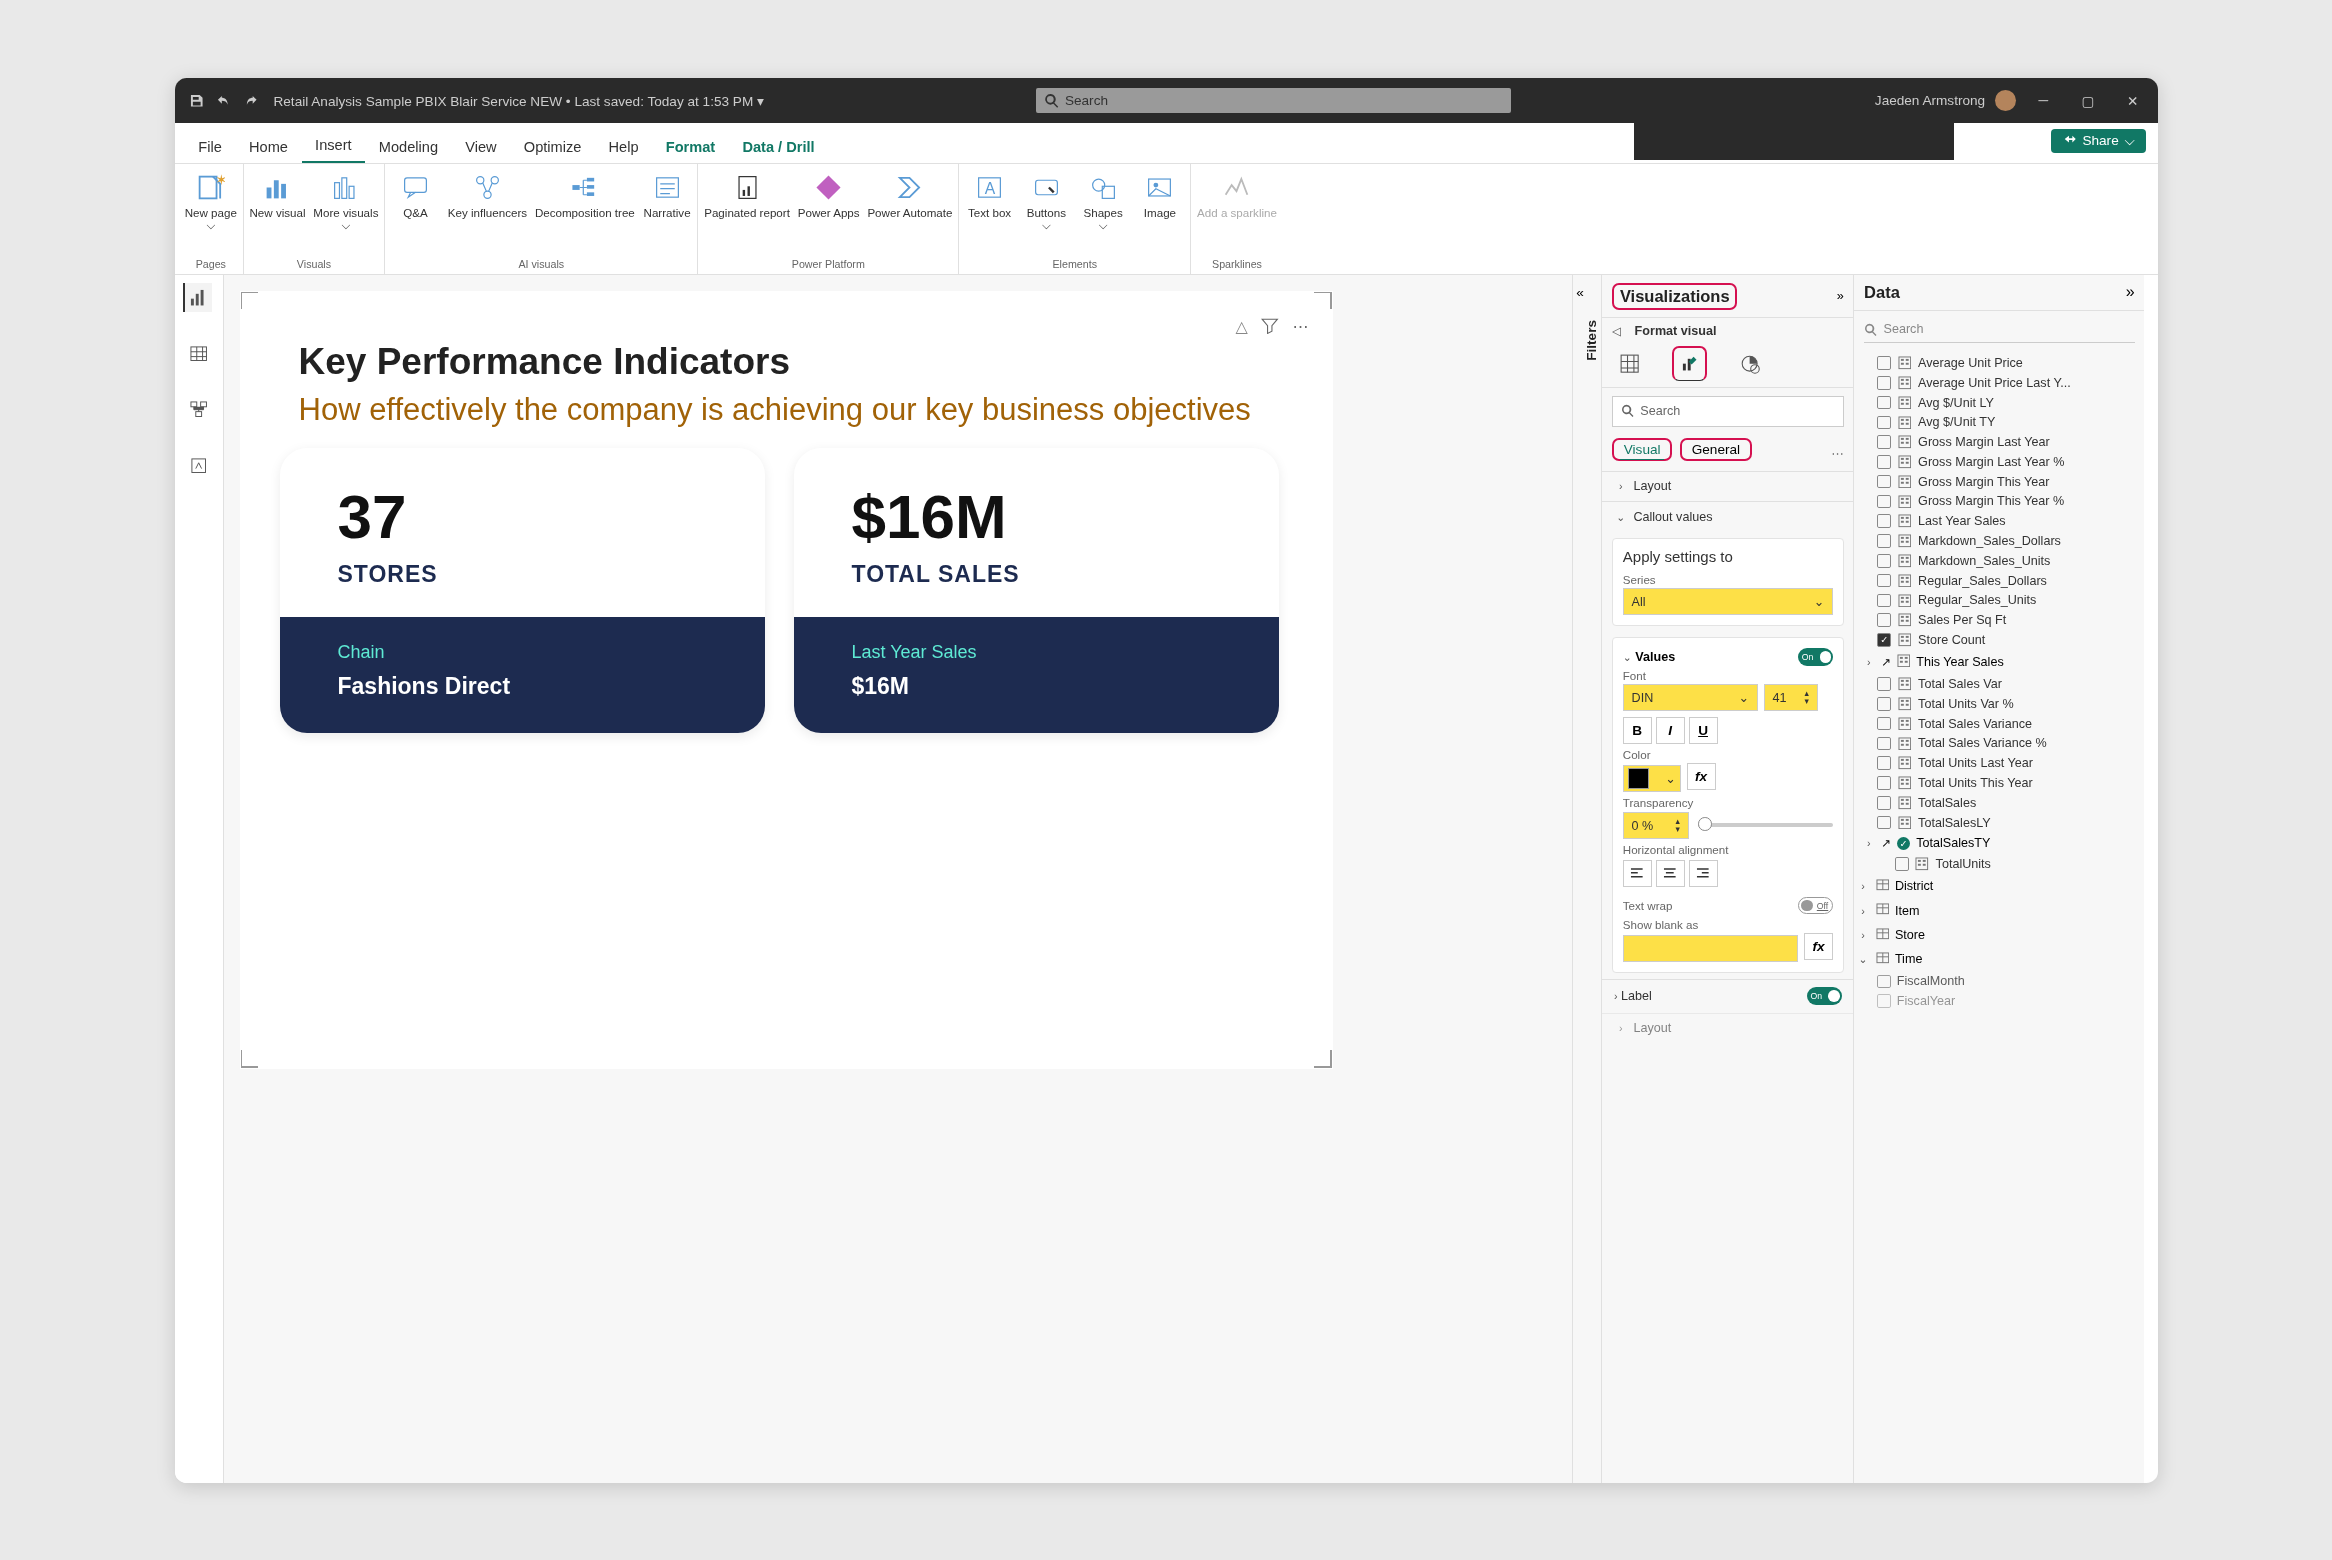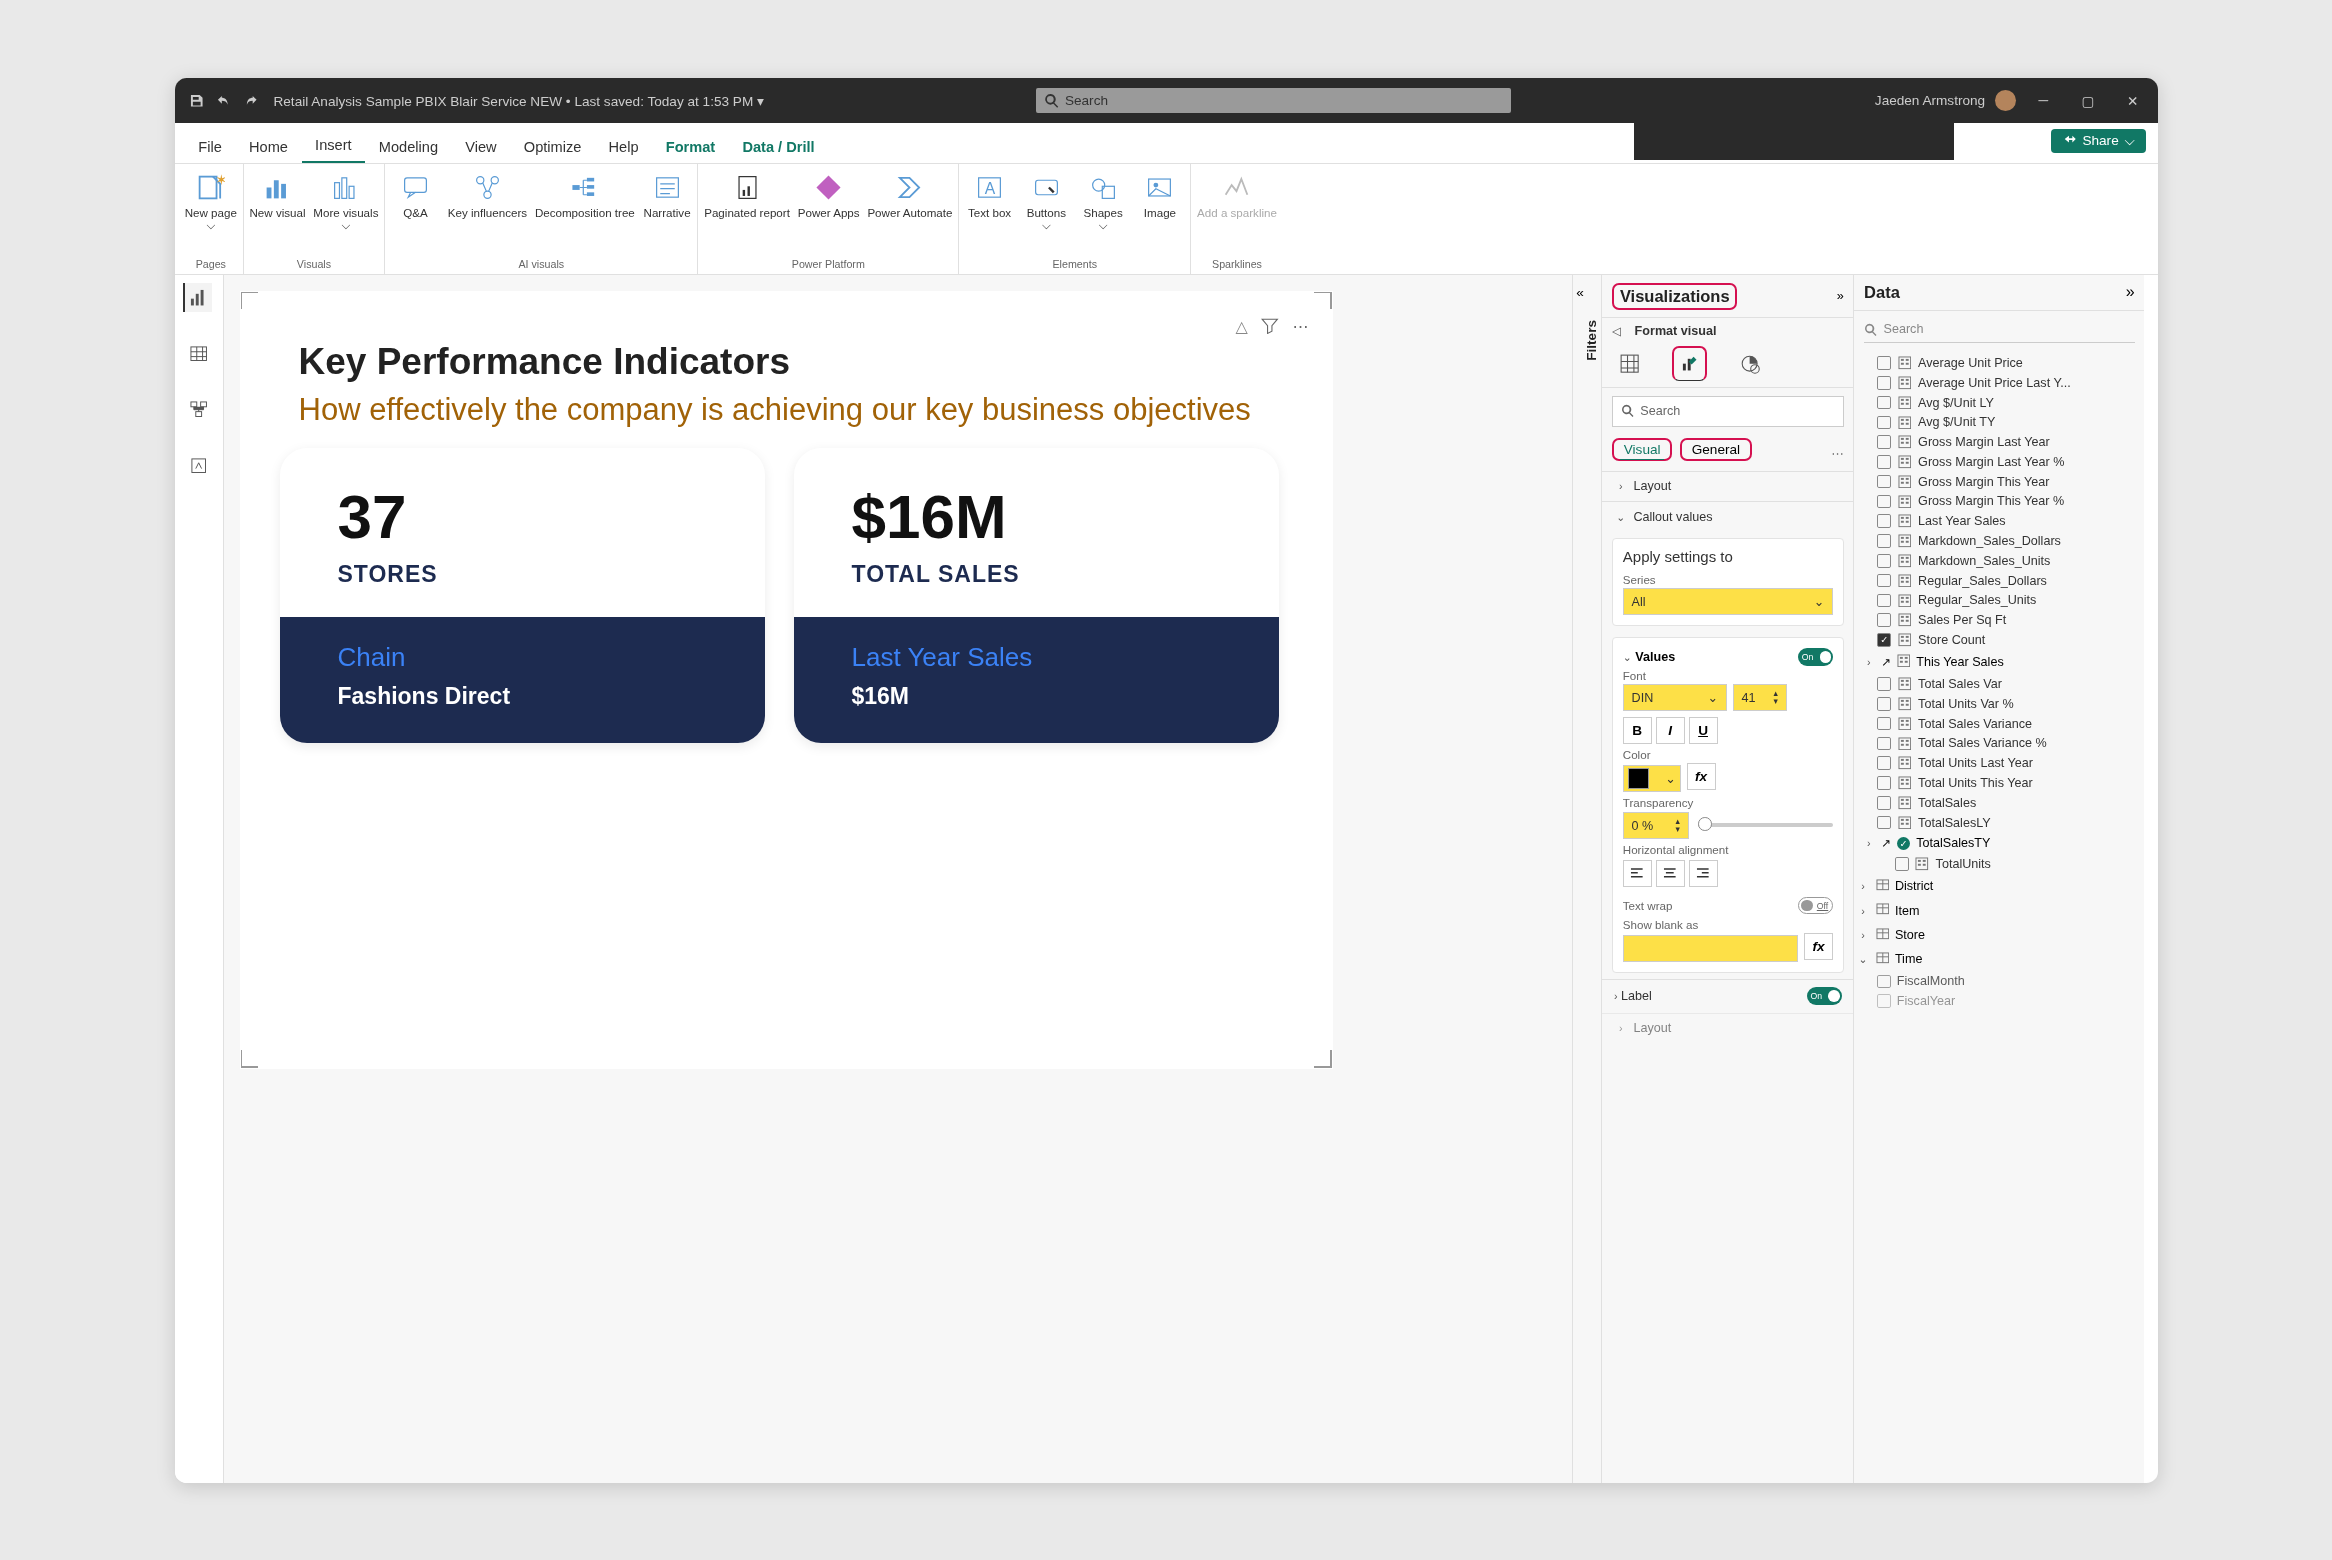--- a/index.html
+++ b/index.html
@@ -47,21 +47,21 @@
 .kpi-header { padding:49px 58px 19.4px; }
 .kpi-title { font-size:37px; color:#222; font-weight:600; }
 .kpi-sub { font-size:31px; color:#a16207; margin-top:9.7px; }
 .visual-icons { position:absolute; top:25px; right:23px; display:flex; gap:13.6px; color:#666; }
 .cards-row { display:flex; gap:29px; padding:0 39px; }
 .kpi-card { width:485px; border-radius:27px; overflow:hidden; box-shadow:0 3.9px 11.6px rgba(0,0,0,.08); background:#fff; }
 .card-top { padding:33px 58px 29px; }
 .card-value { font-size:62px; font-weight:800; font-family:"Segoe UI",Arial,sans-serif; color:#111; }
 .card-label { font-size:23px; font-weight:700; color:#1d2b50; letter-spacing:1px; margin-top:9.7px; }
 .card-bottom { background:#1d2b50; color:#fff; padding:25px 58px 33px; }
-.card-bottom .sub-label { font-size:26px; color:#3b82f6; }
+.card-bottom .sub-label { font-size:18px; color:#5eead4; }
 .card-bottom .sub-value { font-size:23px; font-weight:600; margin-top:9.7px; }
 .filters-tab { width:29px; background:#f7f7f7; border-left:1px solid #e0e0e0; display:flex; align-items:flex-start; justify-content:center; padding-top:9.7px; }
 .filters-label { writing-mode:vertical-rl; font-size:13.6px; font-weight:600; color:#222; transform:rotate(180deg); margin-top:35px; }
 .viz-pane { width:252px; border-left:1px solid #e0e0e0; background:#f7f7f7; display:flex; flex-direction:column; font-size:12.6px; overflow-y:auto; }
 .pane-header { display:flex; align-items:center; justify-content:space-between; padding:7.8px 9.7px; border-bottom:1px solid #e0e0e0; }
 .pane-header-title { font-size:16.5px; font-weight:600; color:#222; }
 .highlight { border:2.9px solid #d51050; padding:1.9px 5.8px; border-radius:7px; }
 .format-header { font-size:12.6px; font-weight:600; padding:3.9px 9.7px; color:#333; }
 .format-tabs { display:flex; gap:25px; padding:3.9px 9.7px 5.8px; border-bottom:1px solid #e0e0e0; }
 .format-tab { width:35px; height:35px; display:flex; align-items:center; justify-content:center; cursor:pointer; color:#444; }
@@ -468,21 +468,21 @@
       <div class="section-card">
         <div class="row-flex">
           <span><span class="collapse-caret">⌄</span> <b>Values</b></span>
           <span class="toggle">
               <span style="font-size:8.7px;margin-left:1.9px">On</span>
               <span class="toggle-dot"></span>
             </span>
         </div>
         <div class="field-label">Font</div>
         <div style="display:flex;">
-          <div class="select-box select-small" style="width:104px">
+          <div class="select-box select-small" style="width:135px">
               <span>DIN</span>
               <span>⌄</span>
             </div>
           <div class="select-box num-small">
               <span>41</span>
               <span style="font-size:8.7px;line-height:7.8px">▴<br>▾</span>
             </div>
         </div>
         <div class="fmt-btns">
           <div class="fmt-btn">B</div>

